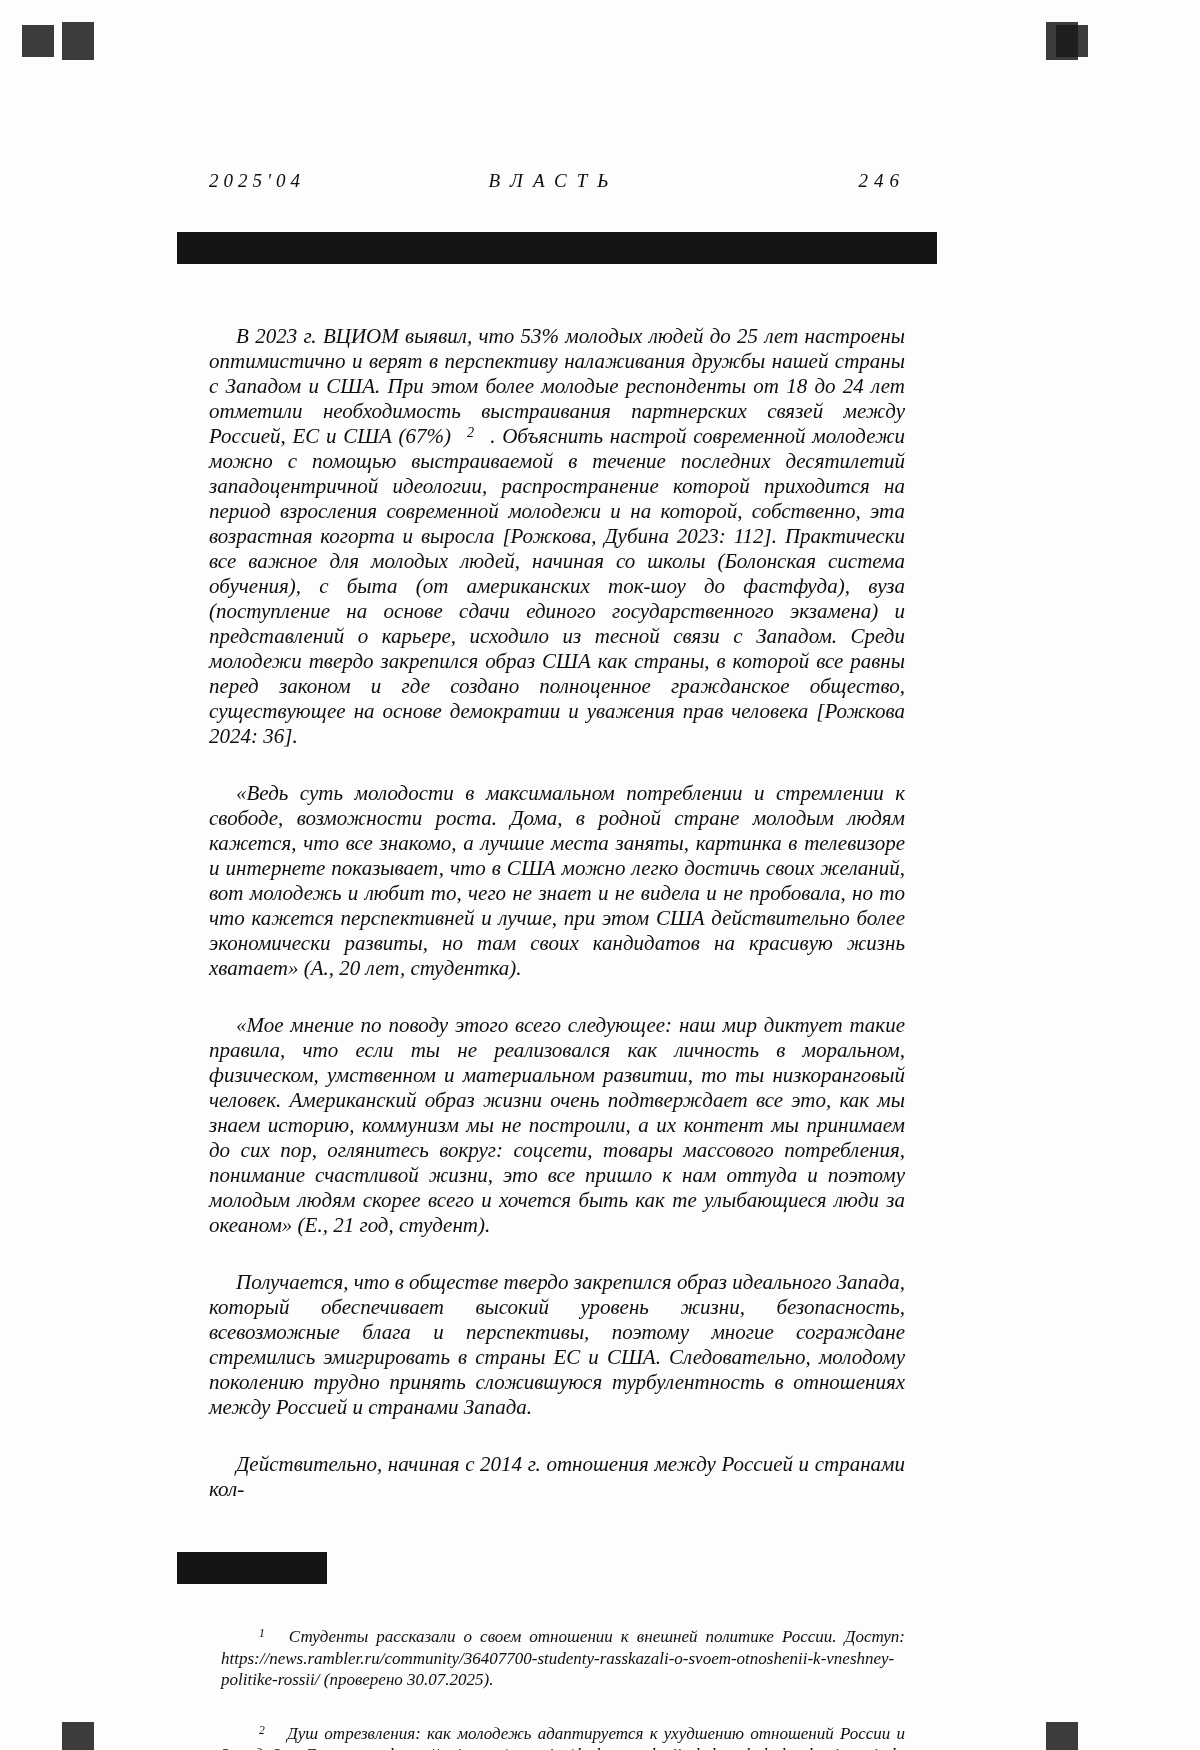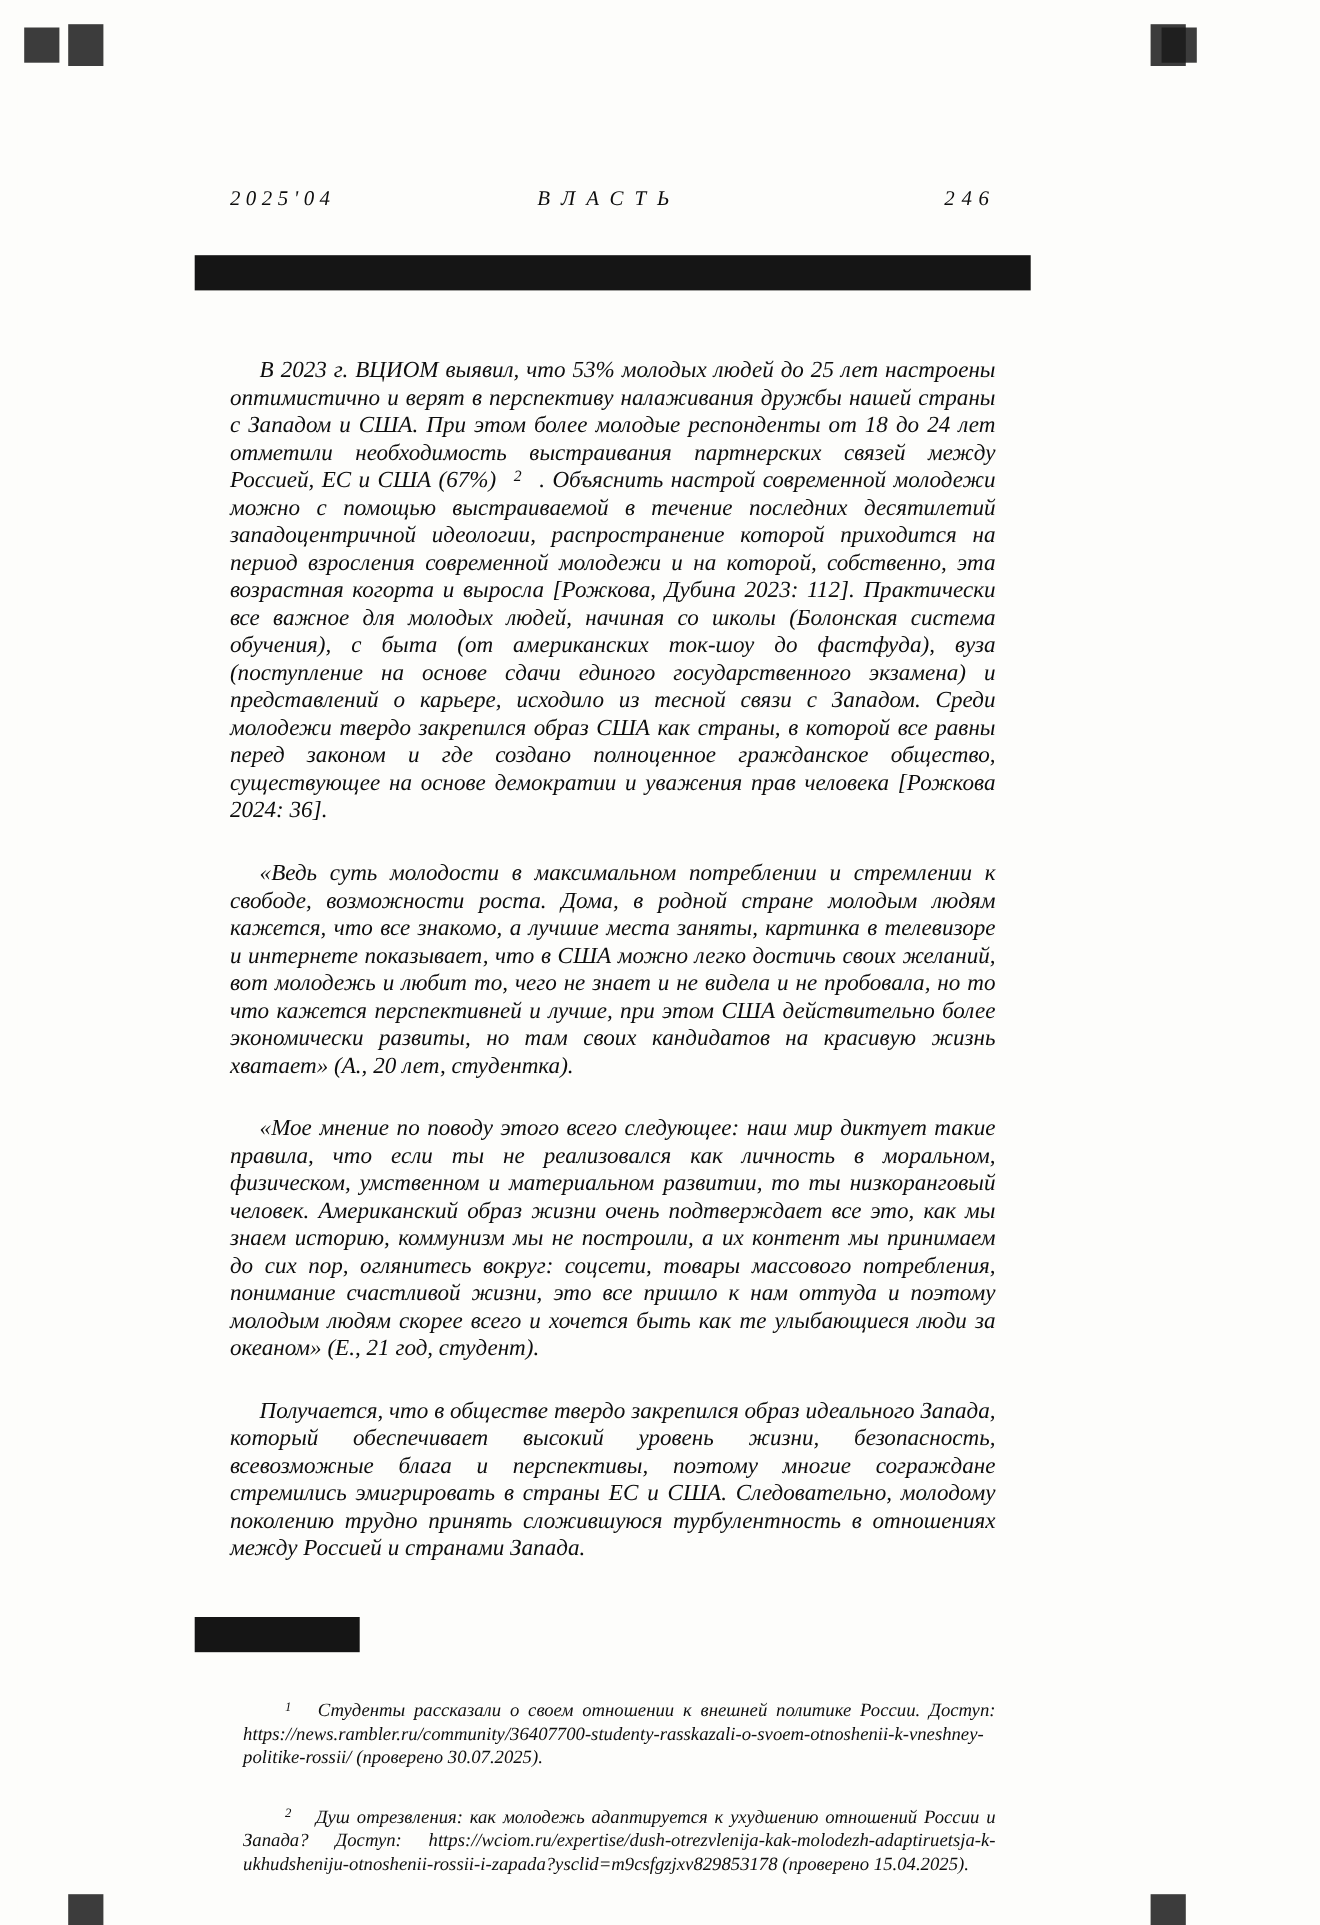--- a/index.html
+++ b/index.html
@@ -97,20 +97,21 @@
       <span class="folio">246</span>
     </header>
 
     <div class="rule"></div>
 
     <main class="body-text" id="article-body">
         <p class="indent">В 2023 г. ВЦИОМ выявил, что 53% молодых людей до 25 лет настроены оптимистично и верят в перспективу налаживания дружбы нашей страны с Западом и США. При этом более молодые респонденты от 18 до 24 лет отметили необходимость выстраивания партнерских связей между Россией, ЕС и США (67%)<sup class="fn-ref">2</sup>. Объяснить настрой современной молодежи можно с помощью выстраиваемой в течение последних десятилетий западоцентричной идеологии, распространение которой приходится на период взросления современной молодежи и на которой, собственно, эта возрастная когорта и выросла [Рожкова, Дубина 2023: 112]. Практически все важное для молодых людей, начиная со школы (Болонская система обучения), с быта (от американских ток-шоу до фастфуда), вуза (поступление на основе сдачи единого государственного экзамена) и представлений о карьере, исходило из тесной связи с Западом. Среди молодежи твердо закрепился образ США как страны, в которой все равны перед законом и где создано полноценное гражданское общество, существующее на основе демократии и уважения прав человека [Рожкова 2024: 36].</p>
         <p class="indent">«Ведь суть молодости в максимальном потреблении и стремлении к свободе, возможности роста. Дома, в родной стране молодым людям кажется, что все знакомо, а лучшие места заняты, картинка в телевизоре и интернете показывает, что в США можно легко достичь своих желаний, вот молодежь и любит то, чего не знает и не видела и не пробовала, но то что кажется перспективней и лучше, при этом США действительно более экономически развиты, но там своих кандидатов на красивую жизнь хватает» (А., 20 лет, студентка).</p>
         <p class="indent">«Мое мнение по поводу этого всего следующее: наш мир диктует такие правила, что если ты не реализовался как личность в моральном, физическом, умственном и материальном развитии, то ты низкоранговый человек. Американский образ жизни очень подтверждает все это, как мы знаем историю, коммунизм мы не построили, а их контент мы принимаем до сих пор, оглянитесь вокруг: соцсети, товары массового потребления, понимание счастливой жизни, это все пришло к нам оттуда и поэтому молодым людям скорее всего и хочется быть как те улыбающиеся люди за океаном» (Е., 21 год, студент).</p>
         <p class="indent">Получается, что в обществе твердо закрепился образ идеального Запада, который обеспечивает высокий уровень жизни, безопасность, всевозможные блага и перспективы, поэтому многие сограждане стремились эмигрировать в страны ЕС и США. Следовательно, молодому поколению трудно принять сложившуюся турбулентность в отношениях между Россией и странами Запада.</p>
+        <p class="indent">Действительно, начиная с 2014 г. отношения между Россией и странами кол-</p>
       </main>
 
     <div class="fn-rule"></div>
 
     <section class="footnotes" id="footnotes">
         <p><sup class="fn-num">1</sup> Студенты рассказали о своем отношении к внешней политике России. Доступ: https://news.rambler.ru/community/36407700-studenty-rasskazali-o-svoem-otnoshenii-k-vneshney-politike-rossii/ (проверено 30.07.2025).</p>
         <p><sup class="fn-num">2</sup> Душ отрезвления: как молодежь адаптируется к ухудшению отношений России и Запада? Доступ: https://wciom.ru/expertise/dush-otrezvlenija-kak-molodezh-adaptiruetsja-k-ukhudsheniju-otnoshenii-rossii-i-zapada?ysclid=m9csfgzjxv829853178 (проверено 15.04.2025).</p>
       </section>
 
   </div>

